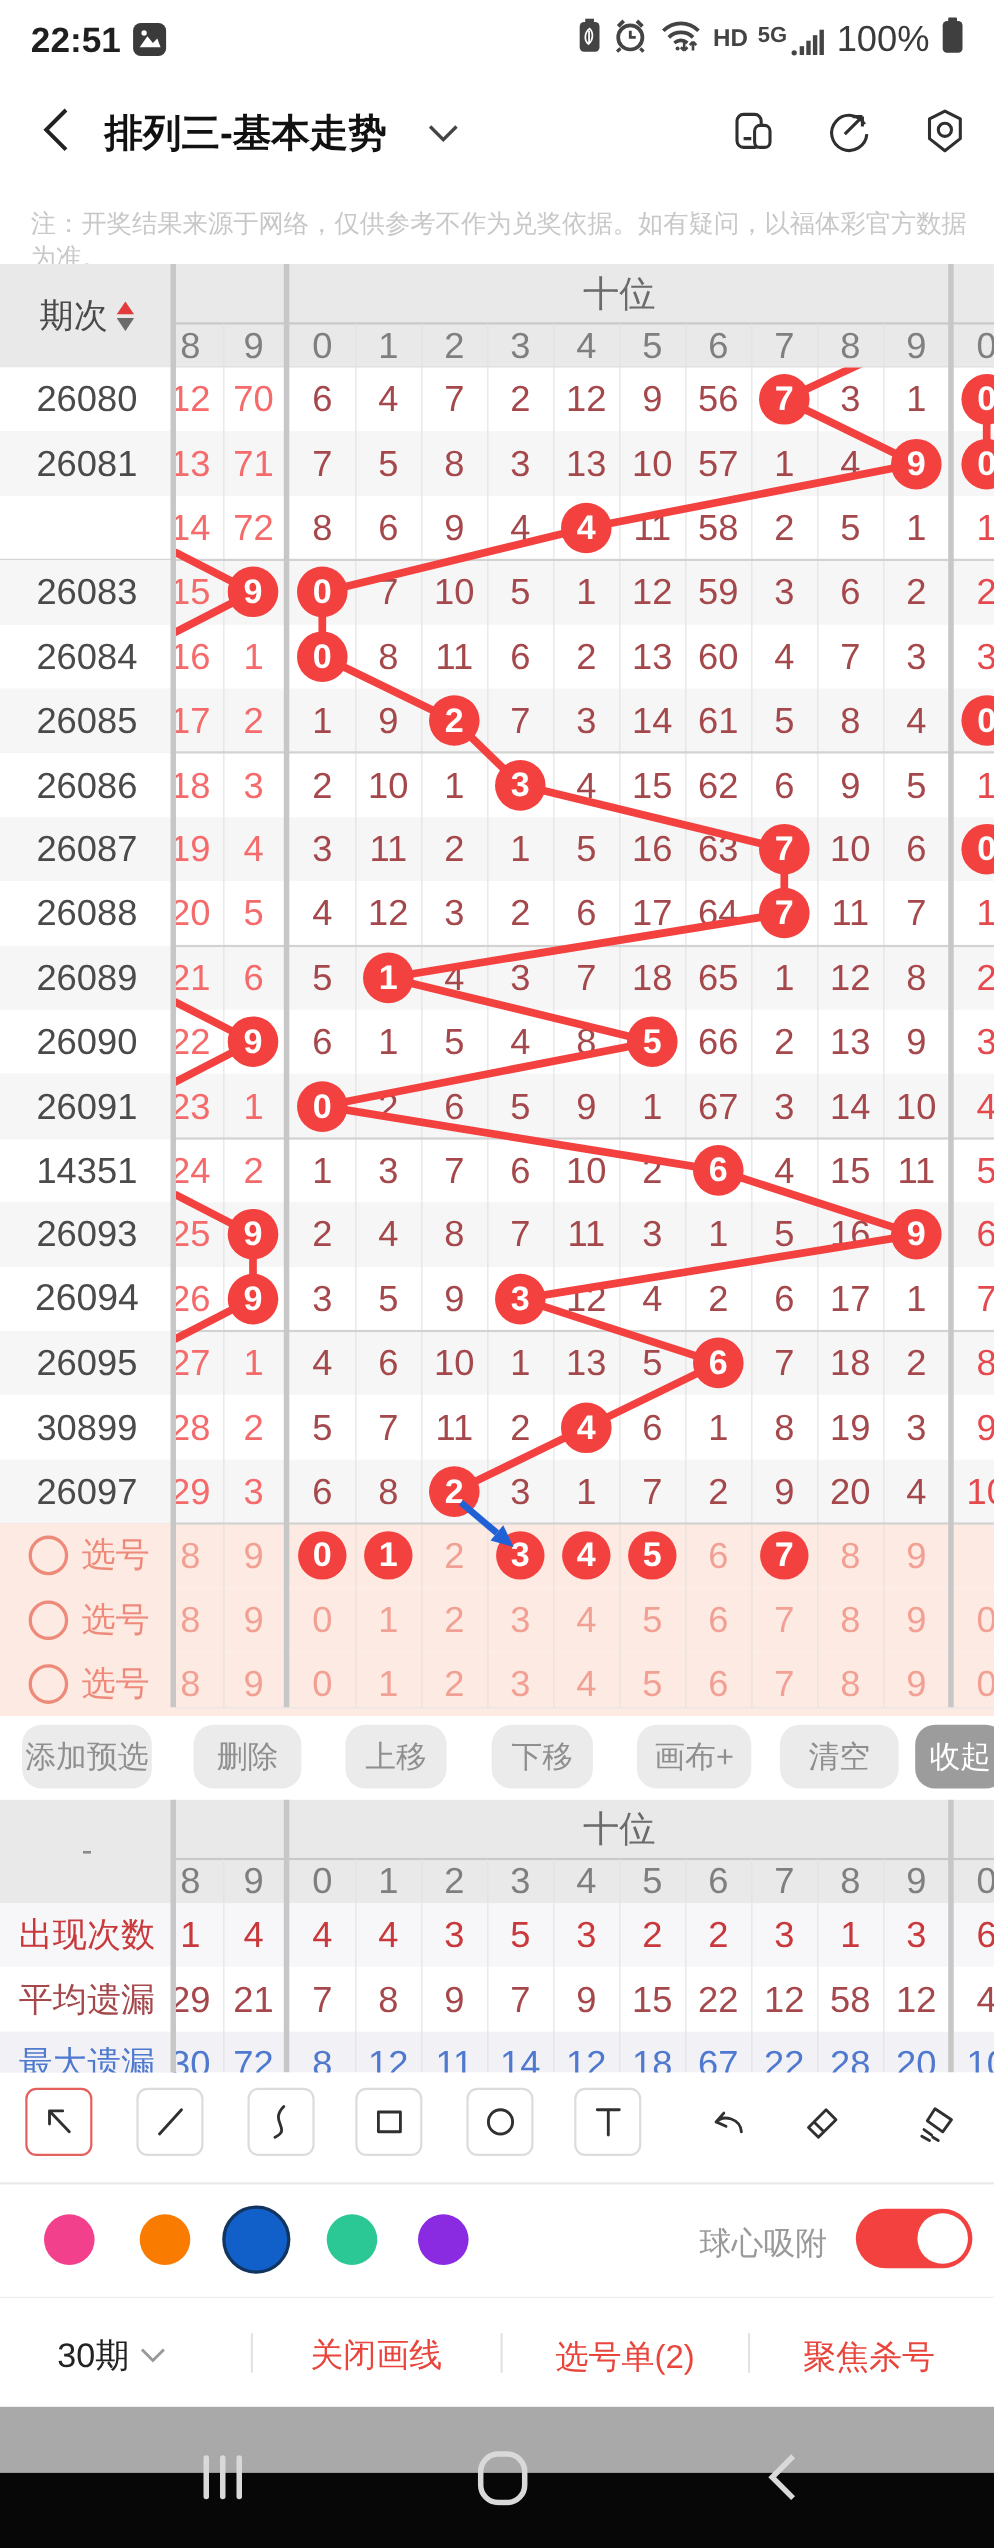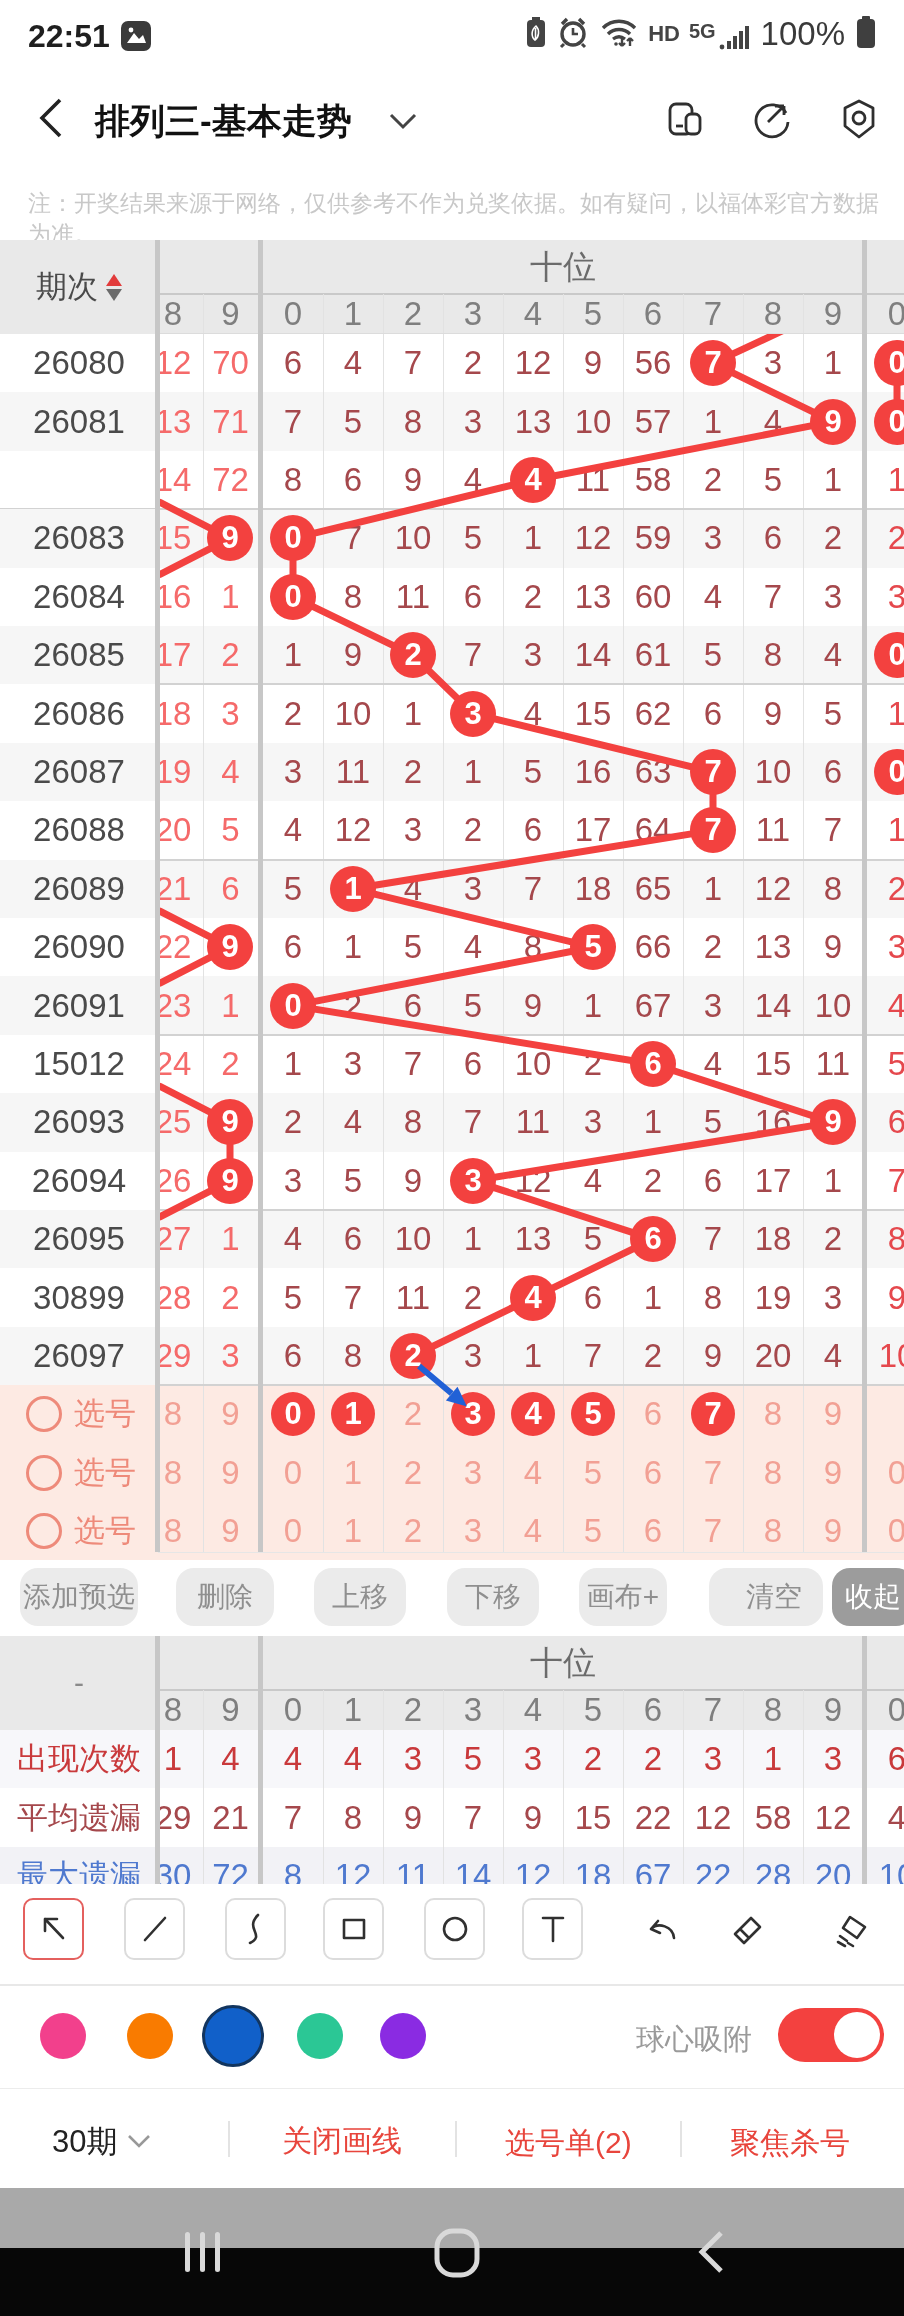--- a/index.html
+++ b/index.html
@@ -439,21 +439,21 @@
         <div class="cell c-period" style="left: 0px; top: 152.4px; width: 158px; height: 58.4px; background: rgb(246, 246, 246); font-size: 33px;">26081</div>
         <div class="cell c-period" style="left: 0px; top: 269.2px; width: 158px; height: 58.4px; background: rgb(246, 246, 246); font-size: 33px;">26083</div>
         <div class="cell c-period" style="left: 0px; top: 327.6px; width: 158px; height: 58.4px; background: rgb(255, 255, 255); font-size: 33px;">26084</div>
         <div class="cell c-period" style="left: 0px; top: 386px; width: 158px; height: 58.4px; background: rgb(246, 246, 246); font-size: 33px;">26085</div>
         <div class="cell c-period" style="left: 0px; top: 444.4px; width: 158px; height: 58.4px; background: rgb(255, 255, 255); font-size: 33px;">26086</div>
         <div class="cell c-period" style="left: 0px; top: 502.8px; width: 158px; height: 58.4px; background: rgb(246, 246, 246); font-size: 33px;">26087</div>
         <div class="cell c-period" style="left: 0px; top: 561.2px; width: 158px; height: 58.4px; background: rgb(255, 255, 255); font-size: 33px;">26088</div>
         <div class="cell c-period" style="left: 0px; top: 619.6px; width: 158px; height: 58.4px; background: rgb(246, 246, 246); font-size: 33px;">26089</div>
         <div class="cell c-period" style="left: 0px; top: 678px; width: 158px; height: 58.4px; background: rgb(255, 255, 255); font-size: 33px;">26090</div>
         <div class="cell c-period" style="left: 0px; top: 736.4px; width: 158px; height: 58.4px; background: rgb(246, 246, 246); font-size: 33px;">26091</div>
-        <div class="cell c-period" style="left: 0px; top: 794.8px; width: 158px; height: 58.4px; background: rgb(255, 255, 255); font-size: 33px;">15012</div>
+        <div class="cell c-period" style="left: 0px; top: 794.8px; width: 158px; height: 58.4px; background: rgb(255, 255, 255); font-size: 33px;">14351</div>
         <div class="cell c-period" style="left: 0px; top: 853.2px; width: 158px; height: 58.4px; background: rgb(246, 246, 246); font-size: 33px;">26093</div>
         <div class="cell c-period" style="left: 0px; top: 911.6px; width: 158px; height: 58.4px; background: rgb(255, 255, 255); font-size: 34px;">26094</div>
         <div class="cell c-period" style="left: 0px; top: 970px; width: 158px; height: 58.4px; background: rgb(246, 246, 246); font-size: 33px;">26095</div>
         <div class="cell c-period" style="left: 0px; top: 1028.4px; width: 158px; height: 58.4px; background: rgb(255, 255, 255); font-size: 33px;">30899</div>
         <div class="cell c-period" style="left: 0px; top: 1086.8px; width: 158px; height: 58.4px; background: rgb(246, 246, 246); font-size: 33px;">26097</div>
         <div style="position: absolute; left: 0px; top: 1145.2px; width: 158px; height: 58.4px; background: rgb(253, 234, 227); display: flex; align-items: center;">
           <div style="margin-left: 26px; width: 36px; height: 36px; border: 3px solid rgb(238, 138, 122); border-radius: 50%; box-sizing: border-box;"></div>
           <div style="margin-left: 12px; font-size: 31px; color: rgb(238, 138, 122);">选号</div>
         </div>
         <div style="position: absolute; left: 0px; top: 1203.6px; width: 158px; height: 58.4px; background: rgb(253, 234, 227); display: flex; align-items: center;">
@@ -523,22 +523,22 @@
           <line x1="419" y1="1366" x2="451.6984698900289" y2="1393.5212121574411" stroke="#2161d6" stroke-width="6"></line>
           <polygon points="467,1406.4 445.9030153608773,1400.4069007069281 457.4939244191805,1386.6355236079542" fill="#2161d6"></polygon>
         </svg></div>
     </div>
 
   <div id="btnbar">
       <div class="pill" style="left: 20px; width: 118px;">添加预选</div>
       <div class="pill" style="left: 176px; width: 98px;">删除</div>
       <div class="pill" style="left: 314px; width: 92px;">上移</div>
       <div class="pill" style="left: 447px; width: 92px;">下移</div>
-      <div class="pill" style="left: 579px; width: 88px; font-family: Liberation Mono, monospace;">画布+</div>
-      <div class="pill" style="left: 709px; width: 98px; padding-left: 16px;">清空</div>
+      <div class="pill" style="left: 579px; width: 104px;">画布+</div>
+      <div class="pill" style="left: 709px; width: 108px;">清空</div>
       <div class="pill active" style="left: 832px; width: 82px;">收起</div>
     </div>
 
   <div class="abs" id="stats" style="left:0;top:1636px;width:904px;height:248px;overflow:hidden;">
       <div style="position: absolute; left: 0px; top: 0px; width: 904px; height: 94px; background: rgb(233, 233, 233);"></div>
       <div style="position: absolute; left: 0px; top: 0px; width: 158px; height: 94px; display: flex; align-items: center; justify-content: center; font-size: 30px; color: rgb(138, 138, 138);">-</div>
       <div style="position: absolute; left: 263px; top: 0px; width: 600px; height: 54px; display: flex; align-items: center; justify-content: center; font-size: 33px; color: rgb(107, 107, 107);">十位</div>
       <div style="position: absolute; left: 160px; top: 53px; width: 744px; height: 2px; background: rgb(201, 201, 201);"></div>
       <div class="cell hdr-digit" style="left: 143px; top: 54px; width: 60px; height: 40px;">8</div>
       <div class="cell hdr-digit" style="left: 203px; top: 54px; width: 55px; height: 40px;">9</div>

